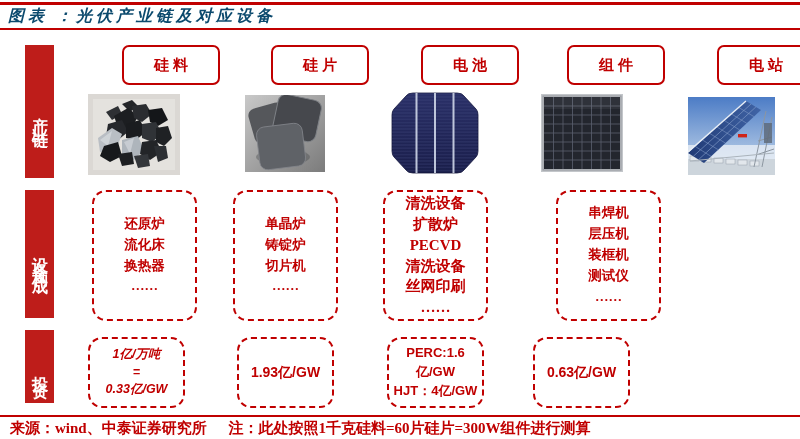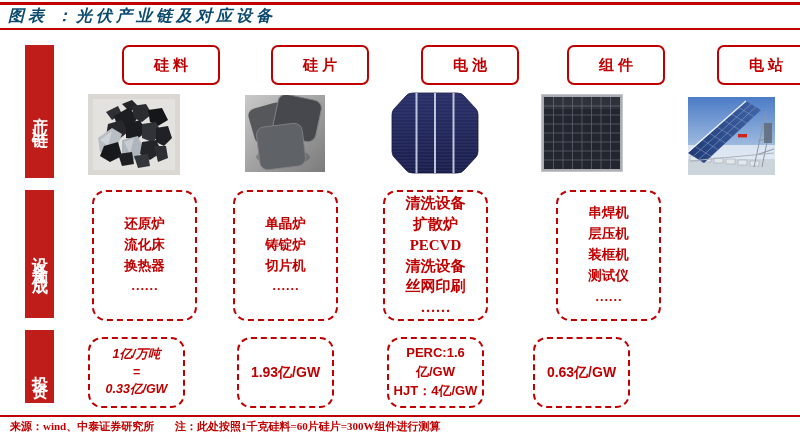--- a/index.html
+++ b/index.html
@@ -39,21 +39,21 @@
     display:flex;flex-direction:column;align-items:center;justify-content:center;
   }
   .equip{top:190px;width:105px;height:131px;font-size:13.5px;line-height:1.55;}
   .equip.dense{font-size:15px;line-height:1.38;}
   .invest{top:337px;width:97px;height:71px;font-family:"Liberation Sans", sans-serif;}
   .invest .ln{font-size:12.5px;line-height:1.4;font-style:italic;}
   .invest .big{font-size:14px;line-height:1.2;}
   .invest .sm{font-size:13px;line-height:1.45;}
   .footer{
     position:absolute;left:10px;top:419px;color:#c00000;
-    font-size:11px;font-weight:bold;white-space:nowrap;
+    font-size:15px;font-weight:bold;white-space:nowrap;
   }
   .footer .note{margin-left:18px;}
 </style>
 </head>
 <body>
 
 <div class="rule rule-top"></div>
 <div class="page-title">图表 ：光伏产业链及对应设备</div>
 <div class="rule rule-title"></div>
 

